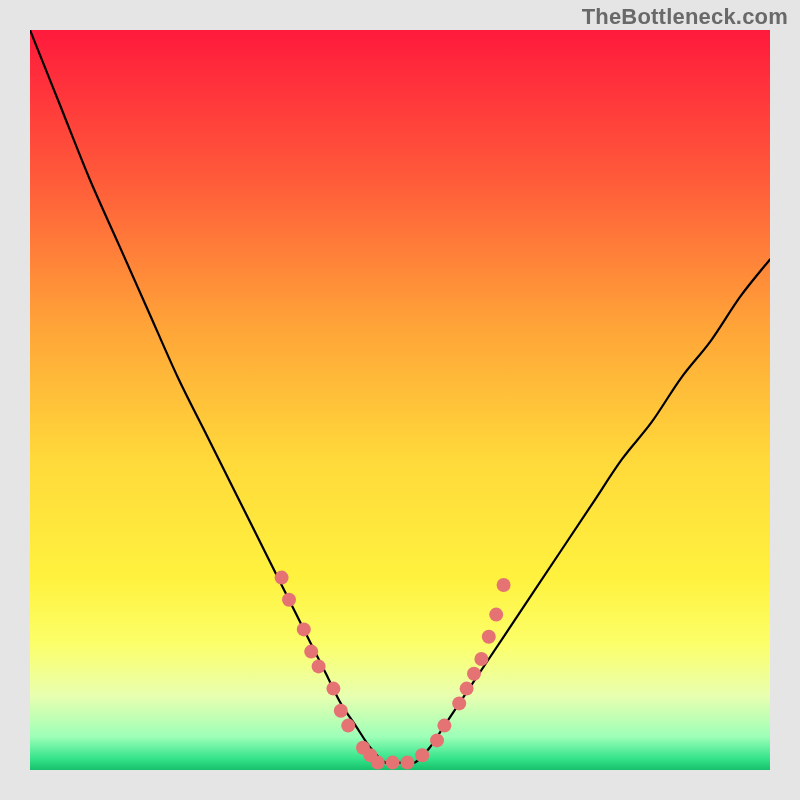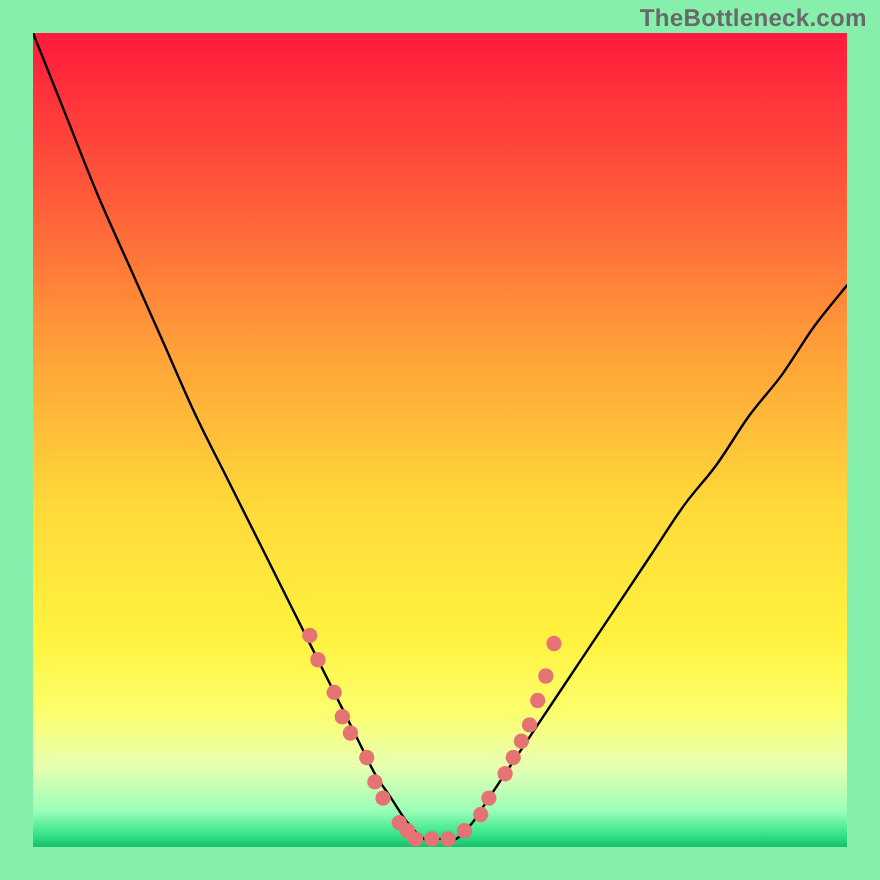--- a/index.html
+++ b/index.html
@@ -9,21 +9,21 @@
     height: 800px;
     background: #000;
     overflow: hidden;
   }
   .frame {
     position: absolute;
     top: 0;
     left: 0;
     width: 800px;
     height: 800px;
-    background: #86efac;
+    background: #e5e5e5;
   }
   .plot {
     position: absolute;
     top: 30px;
     left: 30px;
     width: 740px;
     height: 740px;
   }
   .watermark {
     position: absolute;

